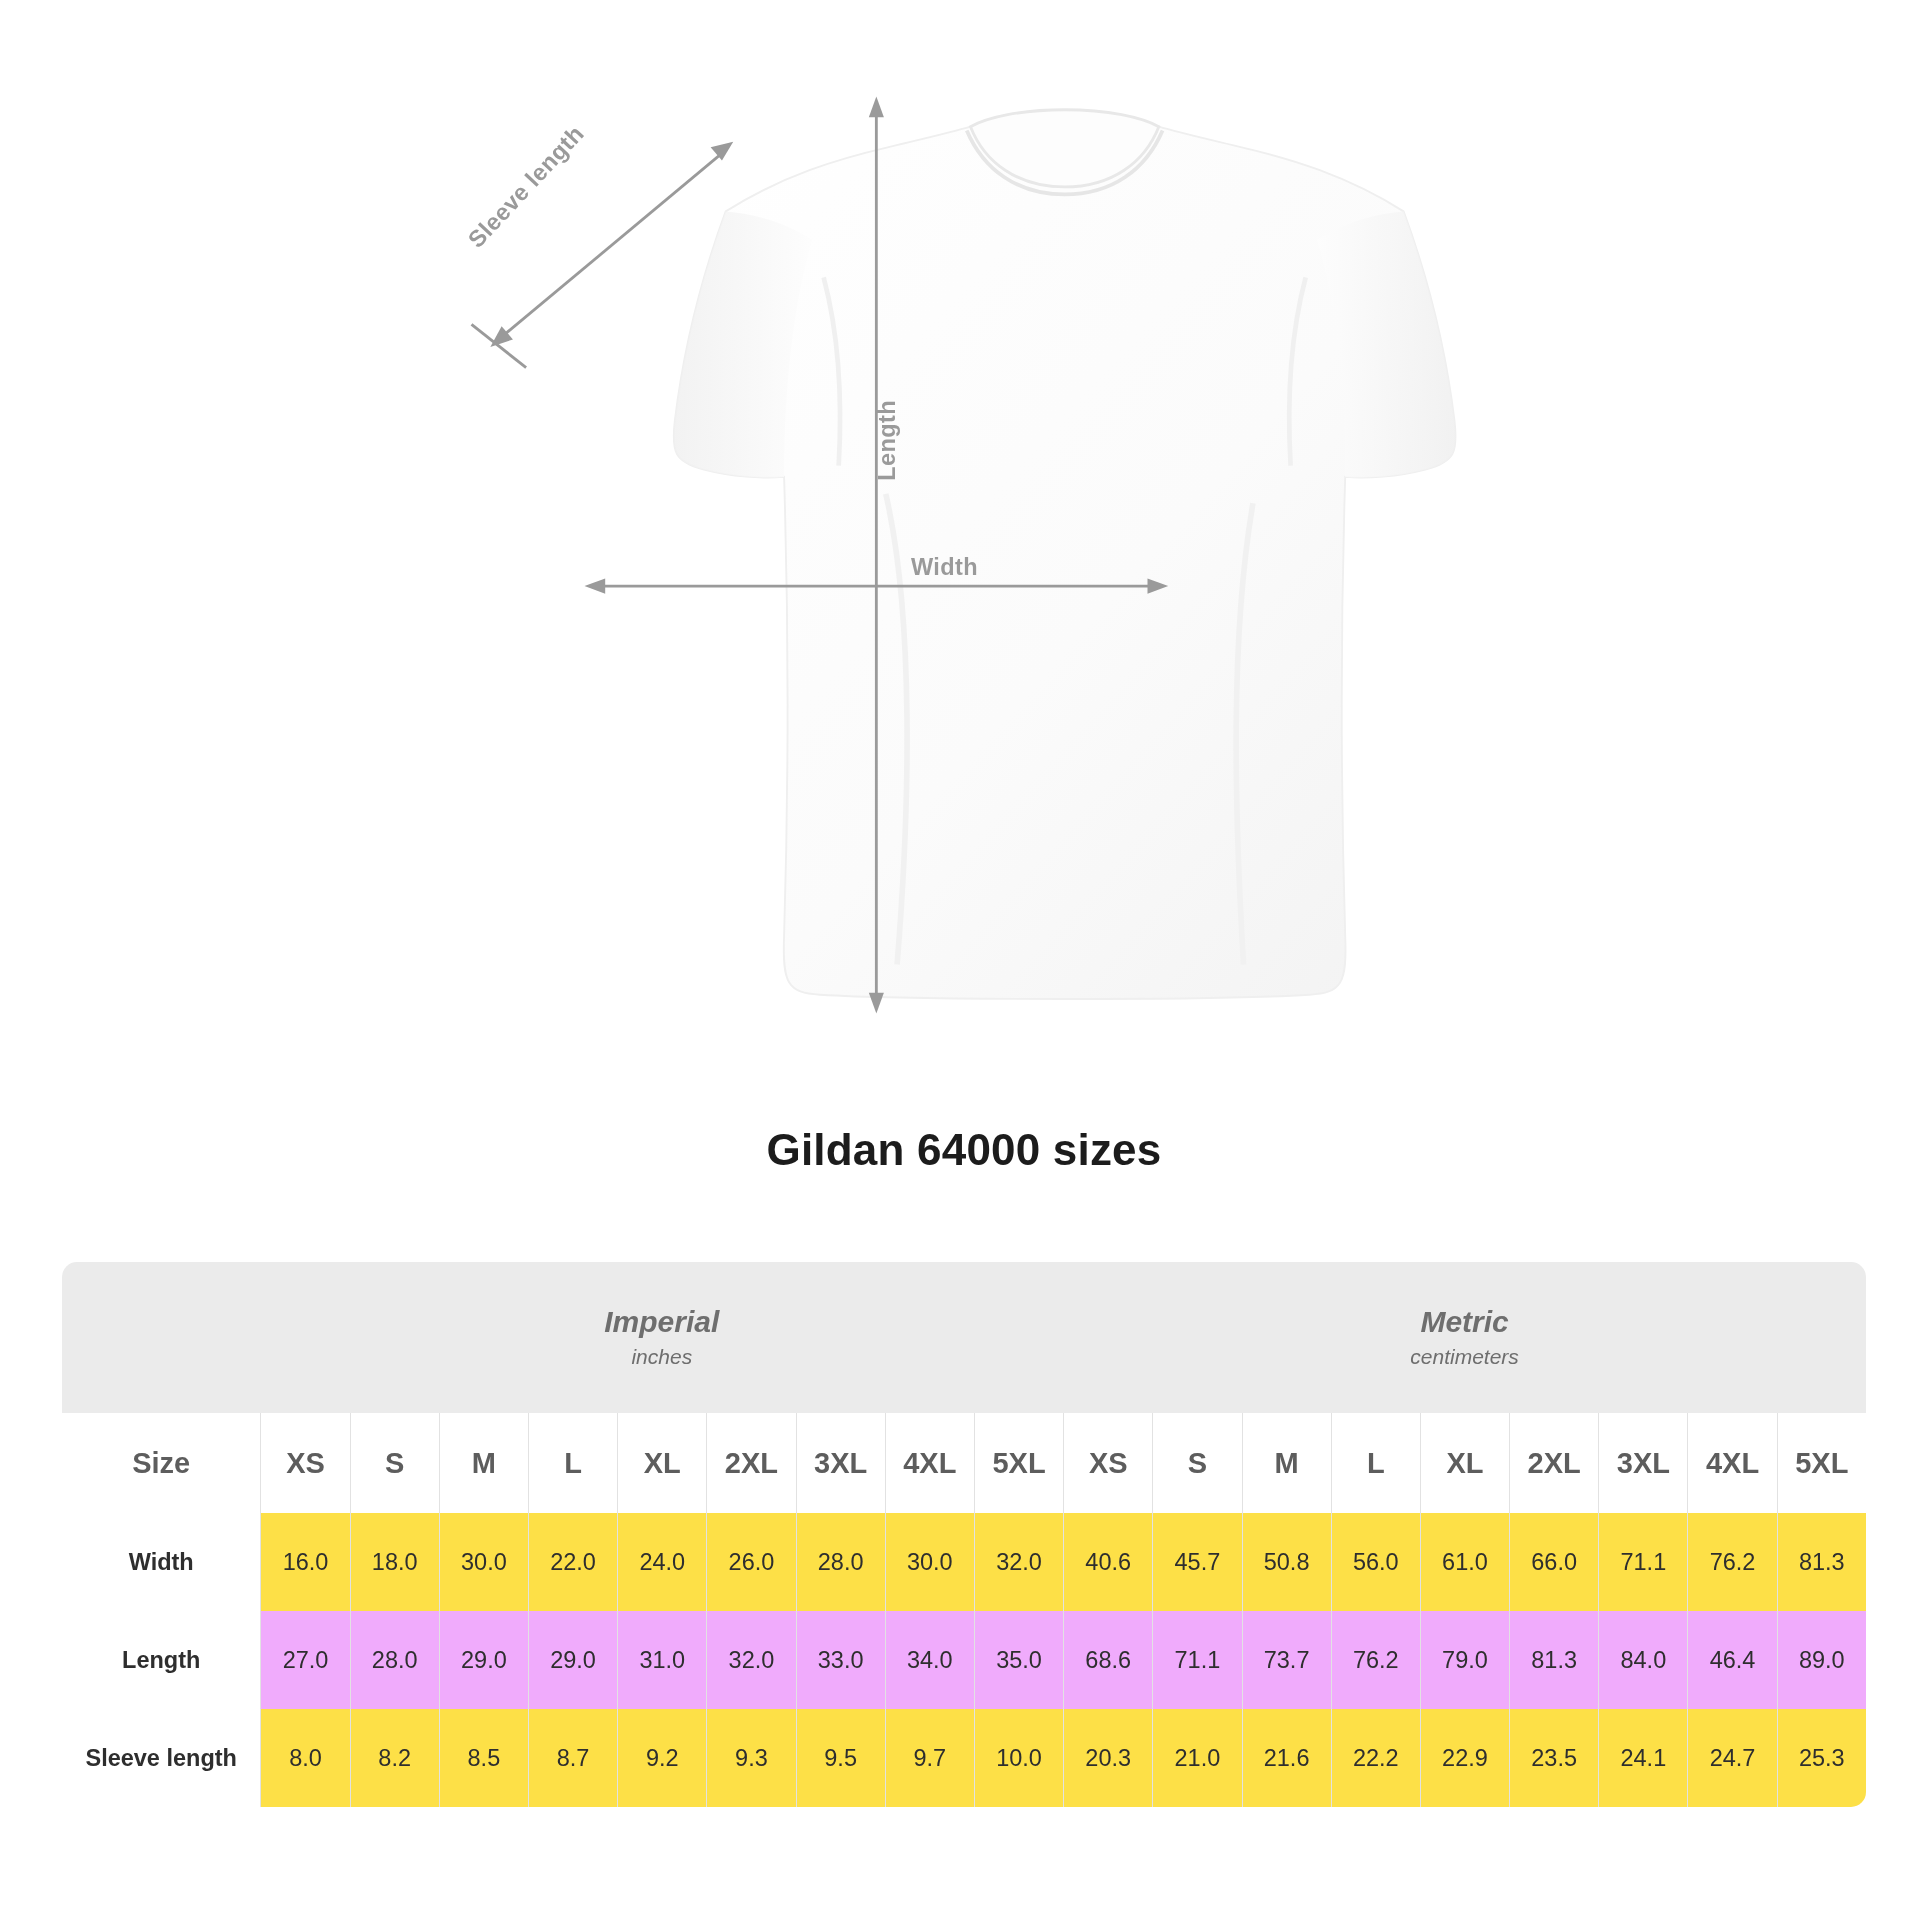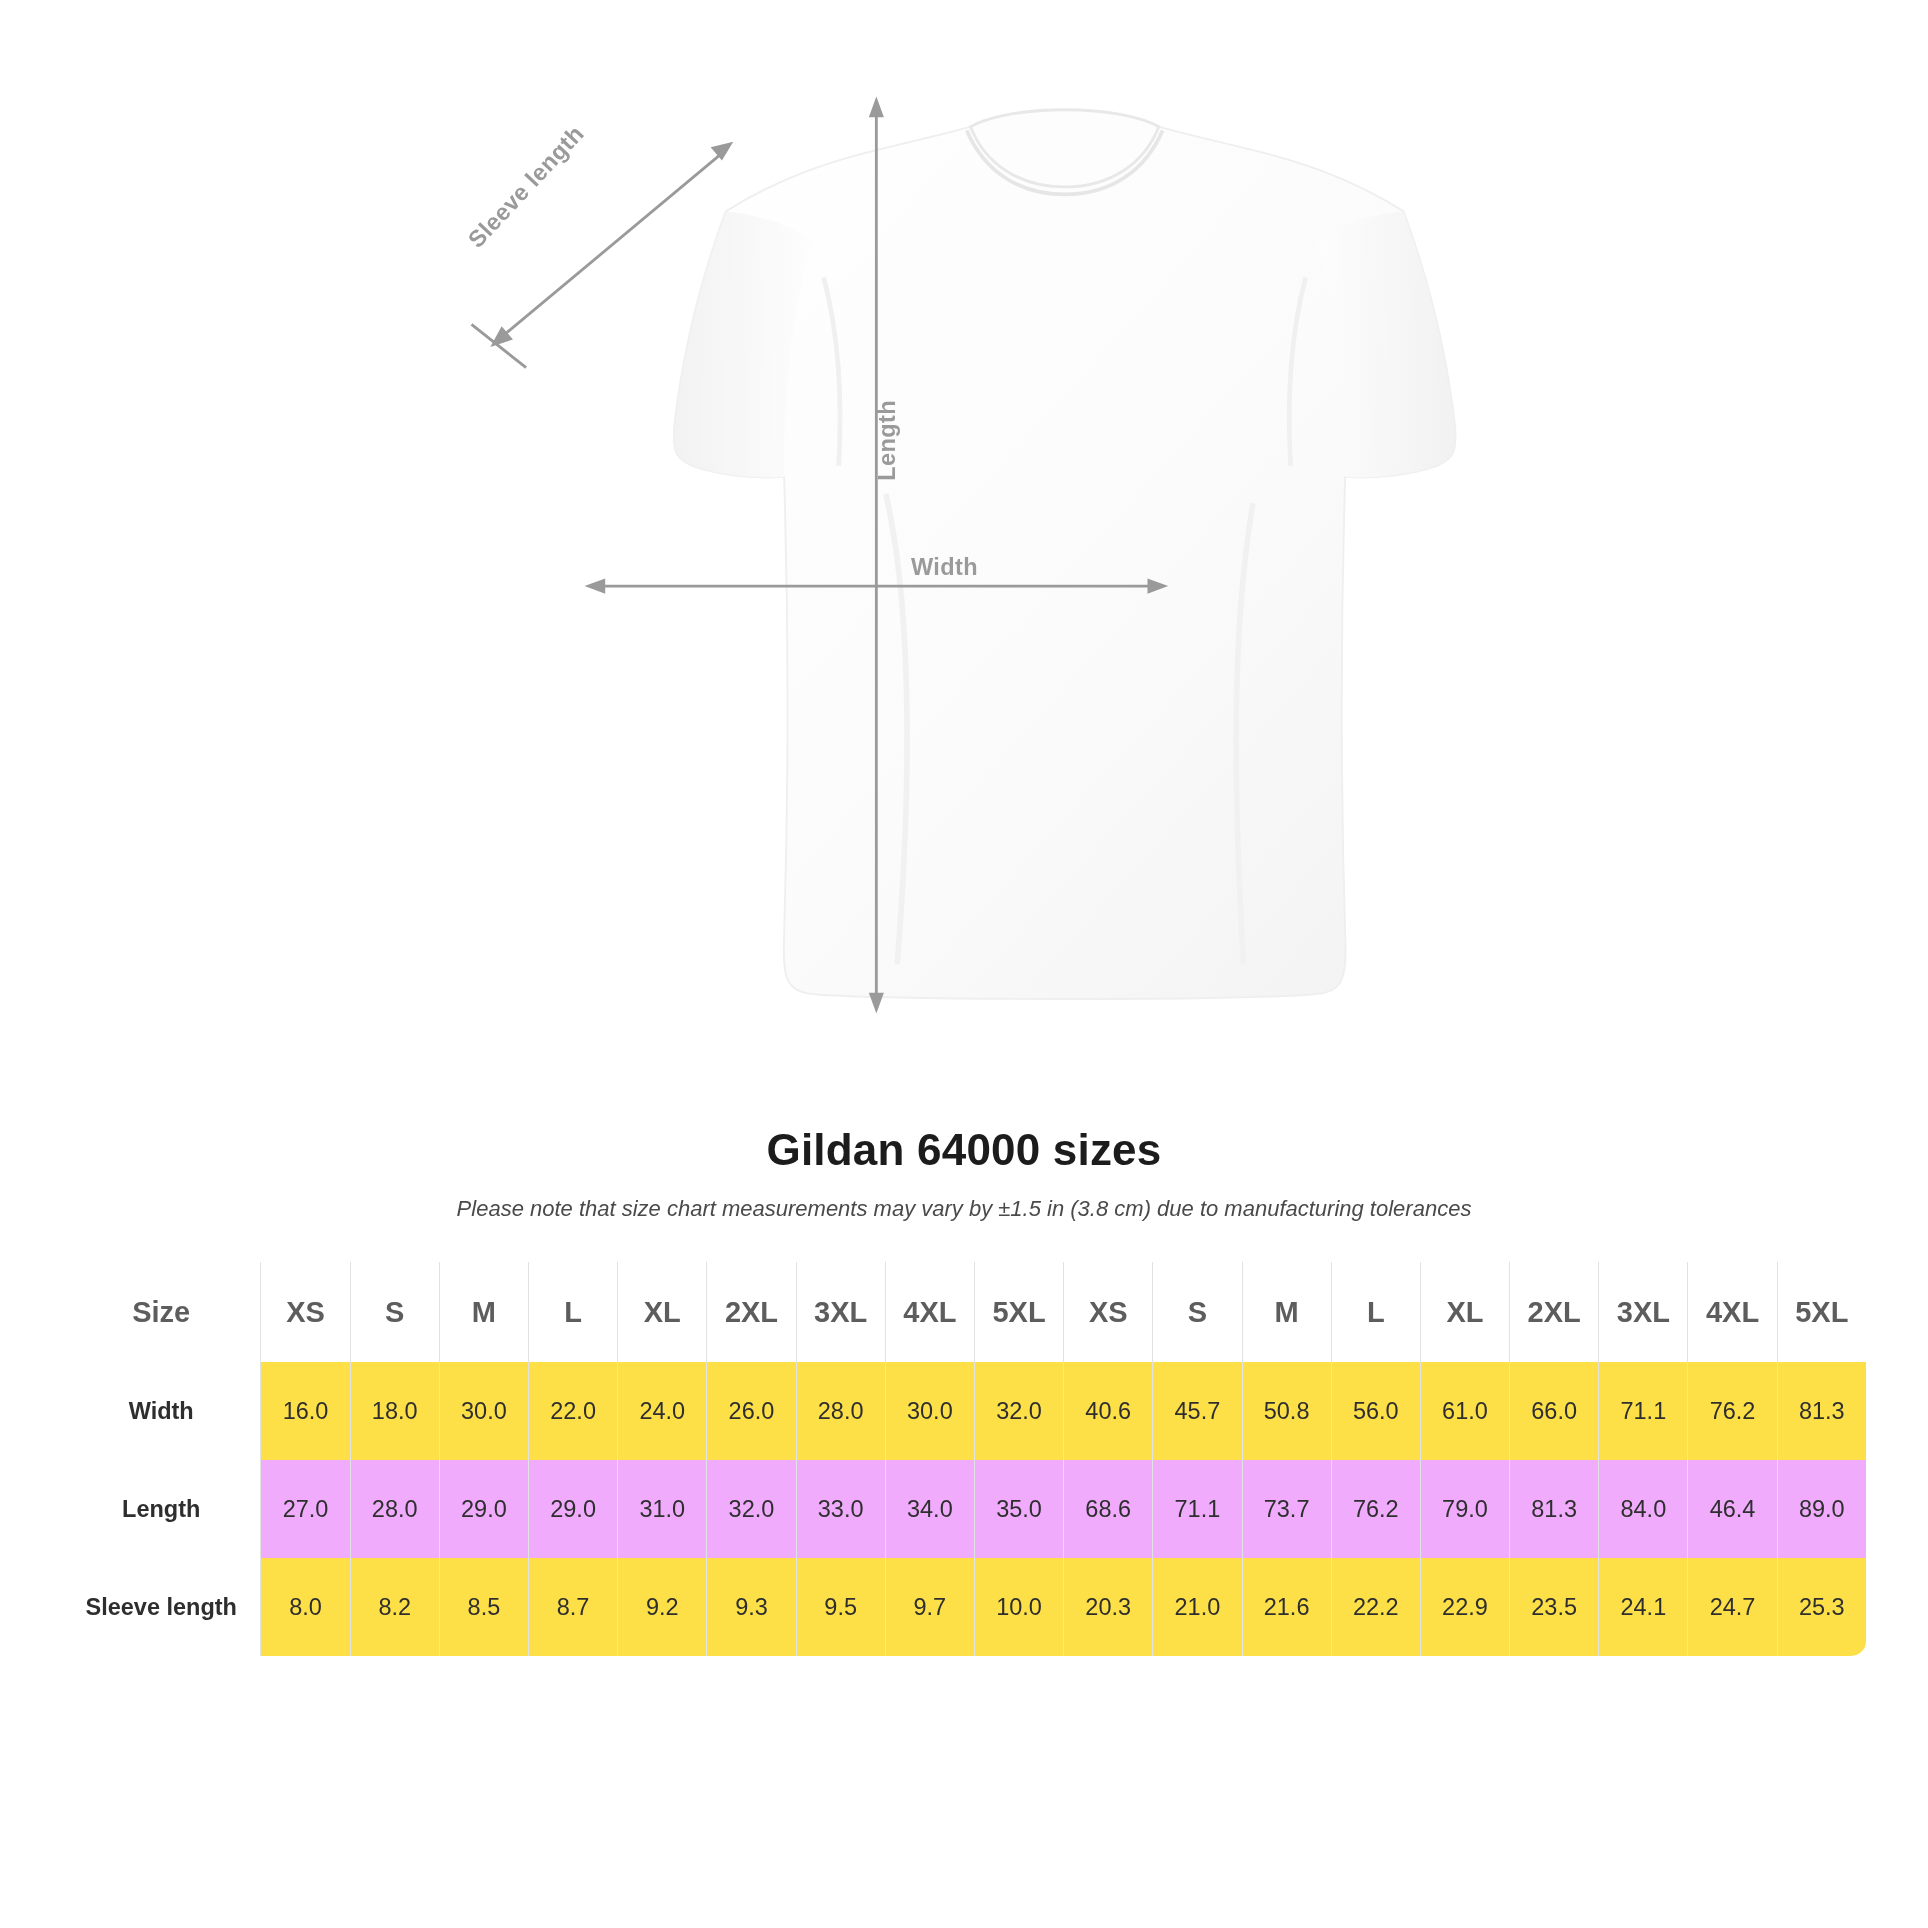--- a/index.html
+++ b/index.html
@@ -235,30 +235,40 @@
       </svg>
     </div>
 
     <div class="dim-label label-length">Length</div>
     <div class="dim-label label-width">Width</div>
     <div class="dim-label label-sleeve">Sleeve length</div>
   </div>
 
   <div class="title-block">
     <h1 class="chart-title">Gildan 64000 sizes</h1>
-    <p class="chart-note">Please note that size chart measurements may vary by ±1.5 in (3.8 cm) due to manufacturing tolerances</p>
   </div>
 
   <div class="table-area">
     <table class="size-table">
       <colgroup>
         <col style="width:198px">
         <col span="18" style="width:89px">
       </colgroup>
       <tbody>
+        <tr>
+          <td class="corner-cell unit-head"></td>
+          <td class="unit-head" colspan="9">
+            <div class="unit-name">Imperial</div>
+            <div class="unit-sub">inches</div>
+          </td>
+          <td class="unit-head" colspan="9">
+            <div class="unit-name">Metric</div>
+            <div class="unit-sub">centimeters</div>
+          </td>
+        </tr>
 
         <tr class="head-row">
           <td class="rowhead">Size</td>
           <td>
               <div class="cell-div">XS</div>
             </td>
           <td>
               <div class="cell-div">S</div>
             </td>
           <td>

